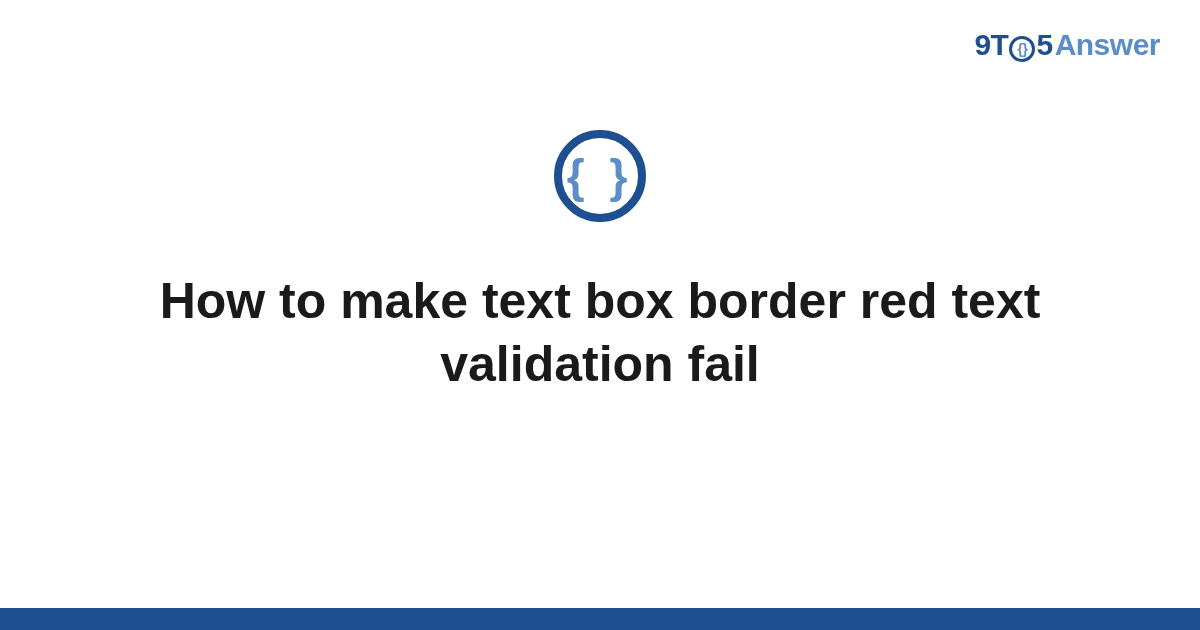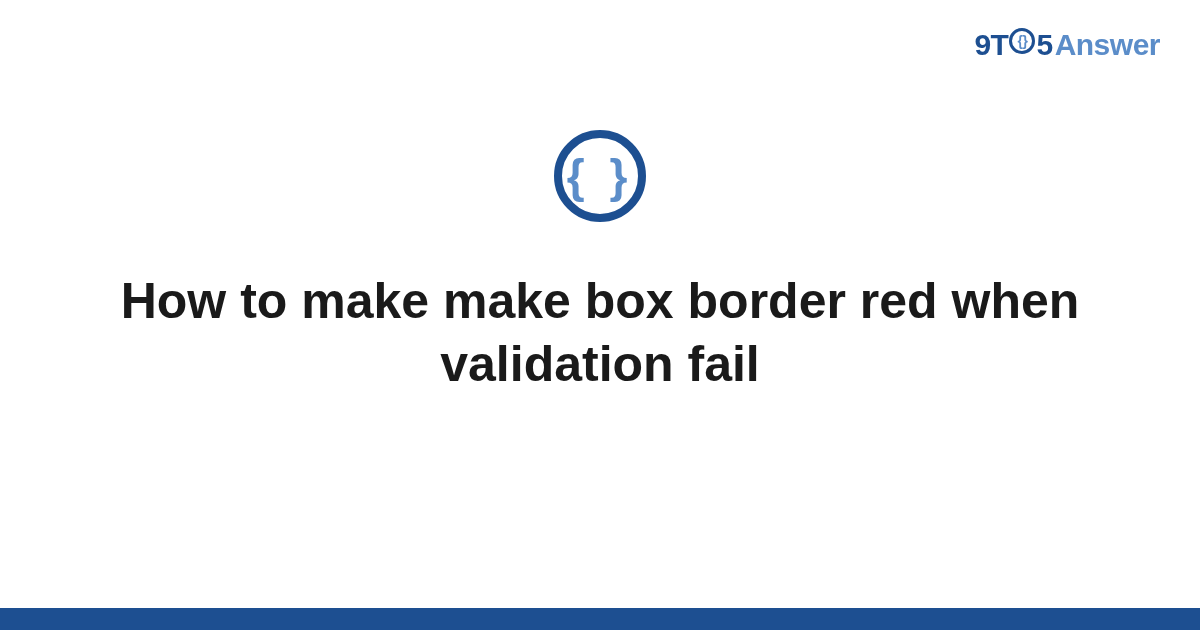--- a/index.html
+++ b/index.html
@@ -17,21 +17,21 @@
     }
     .logo {
       position: absolute;
       top: 28px;
       right: 40px;
       font-size: 30px;
       font-weight: 600;
       color: #1d4f91;
       letter-spacing: -0.5px;
       display: flex;
-      align-items: flex-start;
+      align-items: flex-end;
     }
     .logo .nine-t {
       color: #1d4f91;
       font-weight: 700;
     }
     .logo .clock {
       display: inline-flex;
       align-items: center;
       justify-content: center;
       width: 26px;
@@ -111,16 +111,16 @@
     <span class="clock-brace">{}</span>
   </span>
   <span class="five">5</span>
   <span class="answer">Answer</span>
 </div>
 
 <div class="content">
   <div class="icon-circle">
     <span class="icon-braces">{ }</span>
   </div>
-  <h1 class="title">How to make make box border red when validation fail</h1>
+  <h1 class="title">How to make text box border red text validation fail</h1>
 </div>
 
 <div class="footer-bar"></div>
 
 </body></html>

